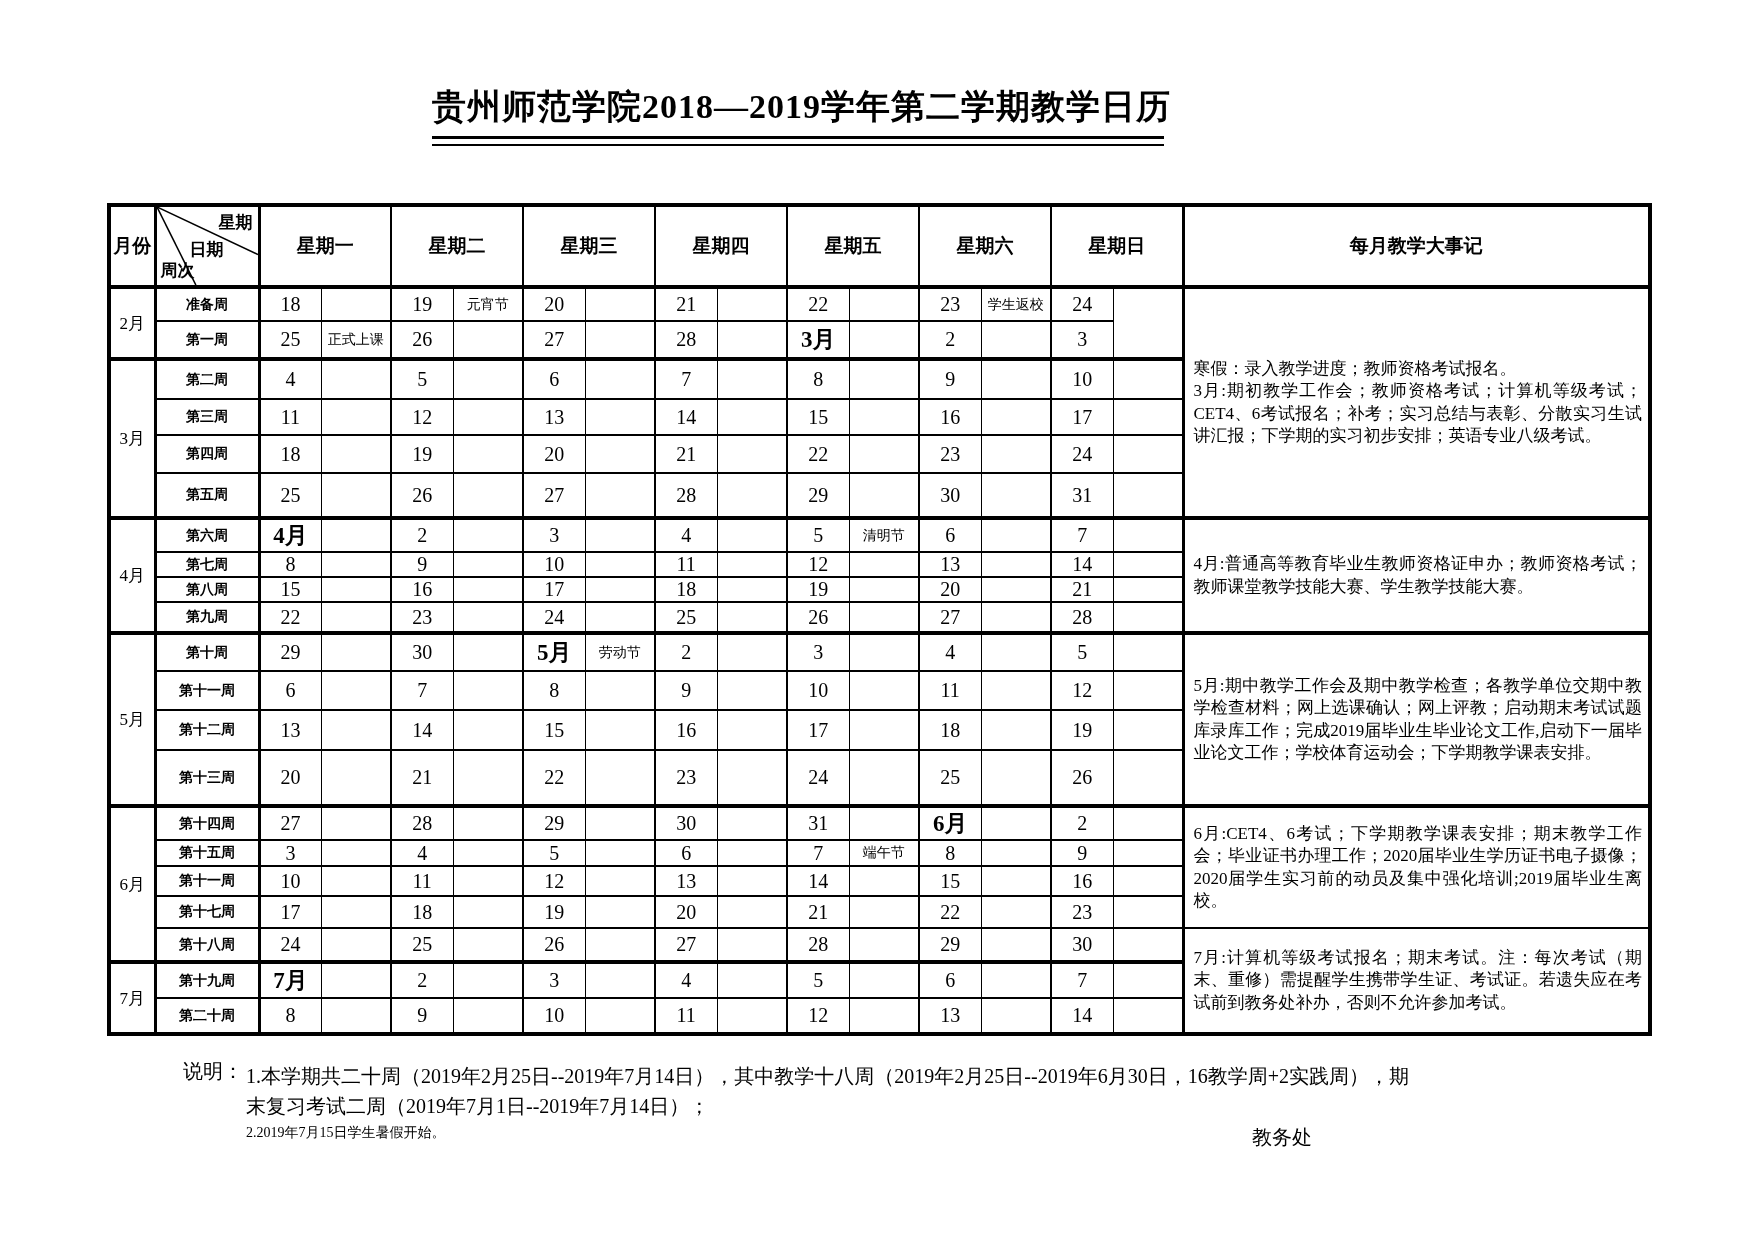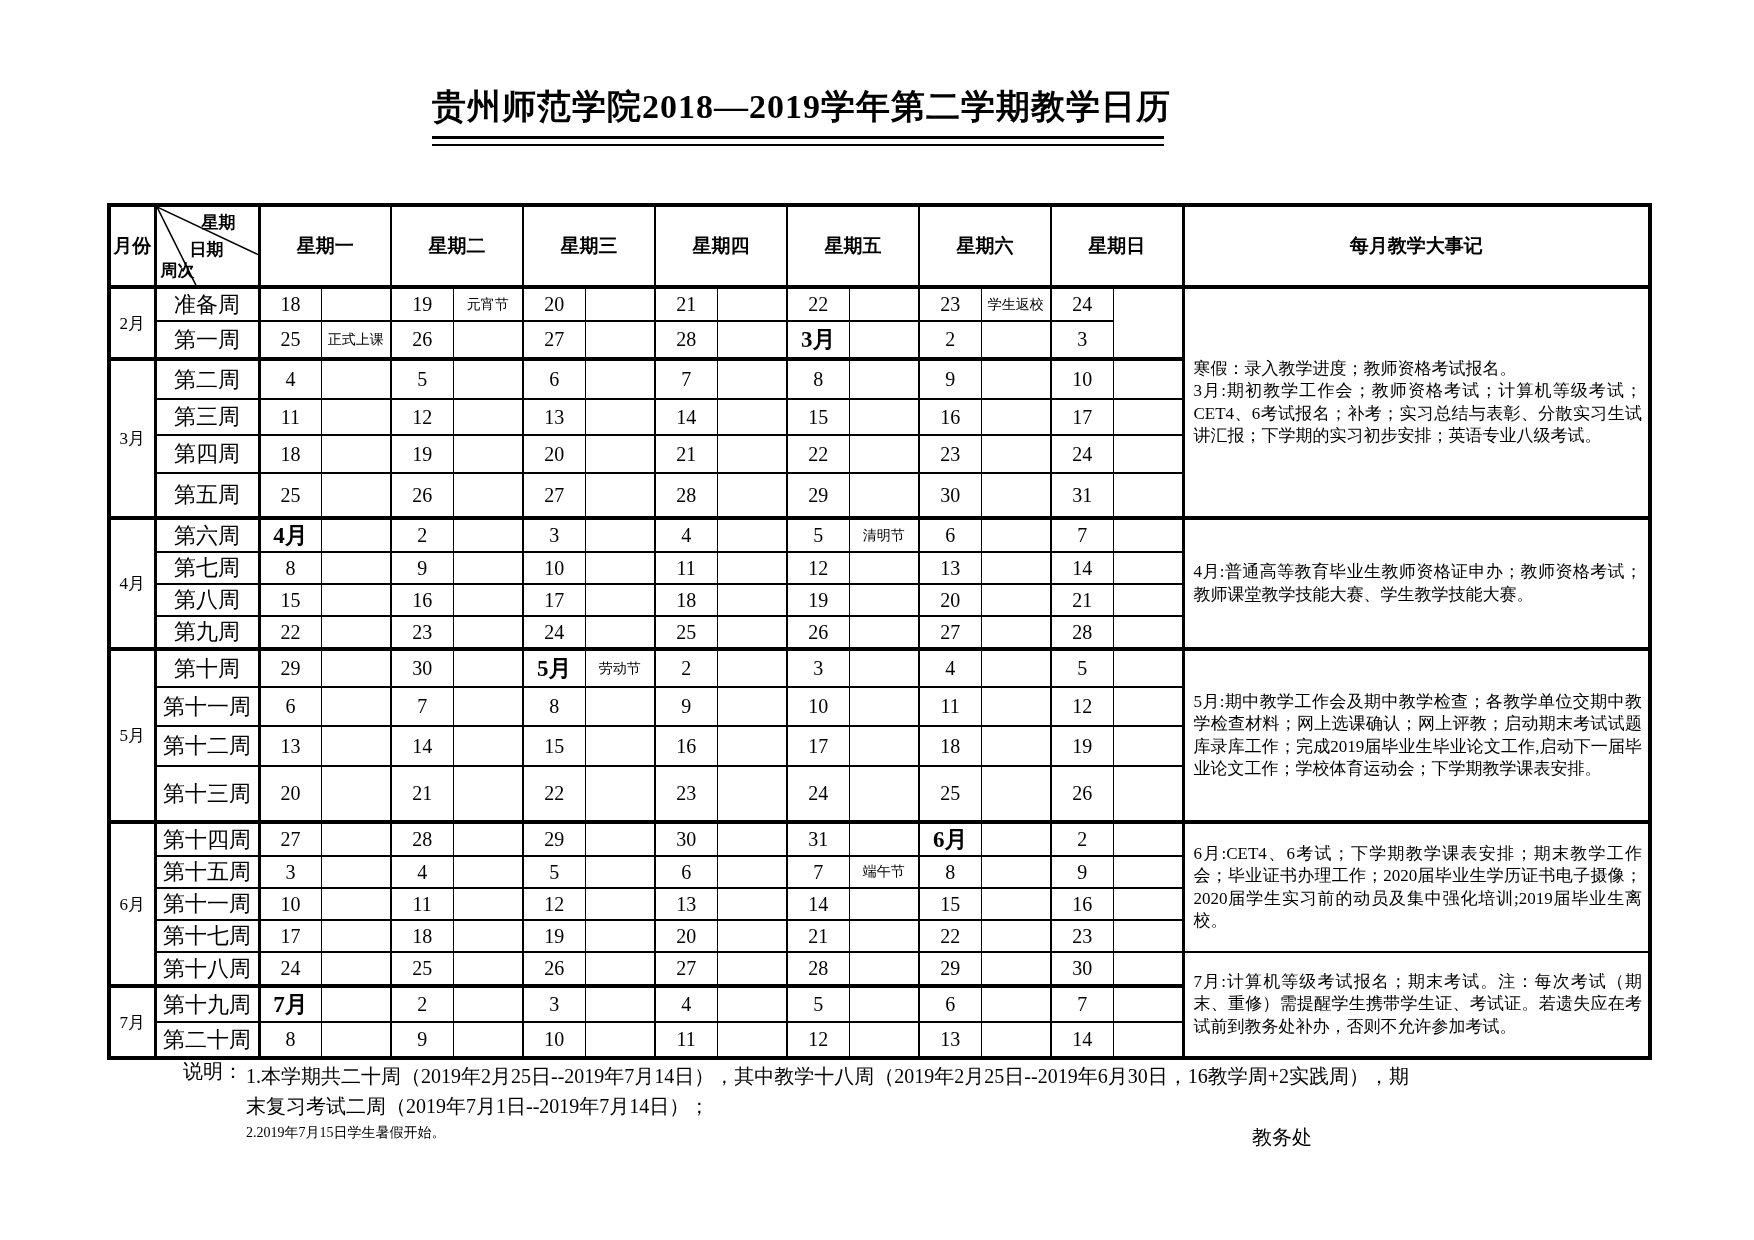--- a/index.html
+++ b/index.html
@@ -14,33 +14,33 @@
   
   table.cal{position:absolute;left:107px;top:203px;border-collapse:collapse;
             table-layout:fixed;border:4px solid #000}
   .cal th,.cal td{border:2px solid #000;padding:0;text-align:center;
                   vertical-align:middle;overflow:hidden}
   .cal th{border-bottom:4px solid #000;font-family:"Liberation Sans",sans-serif;
           font-size:19px;font-weight:bold}
   .bR3{border-right-width:3px !important}
   .mb{border-bottom-width:4px !important}
   td.month{font-size:17px}
-  td.week{font-family:"Liberation Sans",sans-serif;font-size:22px;font-weight:normal}
+  td.week{font-family:"Liberation Sans",sans-serif;font-size:14px;font-weight:bold}
   td.date{border-right-width:1px;font-size:20px}
   td.note{border-left-width:1px;font-family:"Liberation Sans",sans-serif;font-size:14px}
   td.mlabel{font-weight:bold;font-size:23px}
   th.events,td.events{border-left:3px solid #000}
   td.events{text-align:left;vertical-align:middle}
   .evtext{font-size:17px;line-height:1.3;padding:2px 6px 2px 9px;
           white-space:pre-line;text-align:justify}
 
   
   th.corner{position:relative}
   th.corner svg{position:absolute;left:0;top:0;width:100%;height:100%}
-  .c-top{position:absolute;top:4px;right:22px;font-size:17px}
+  .c-top{position:absolute;top:4px;right:5px;font-size:17px}
   .c-mid{position:absolute;top:31px;left:33px;font-size:17px}
   .c-bot{position:absolute;bottom:3px;left:4px;font-size:17px}
 
   
   .footer{position:absolute;left:183px;top:1058px;width:1245px;font-size:20px;display:flex}
   .footer .lbl{flex:0 0 auto;white-space:nowrap}
   .footer p{margin:3px;flex:1;line-height:1.5}
   .footer2{position:absolute;left:246px;top:1124px;font-size:14px}
   .sign{position:absolute;left:1252px;top:1124px;font-size:20px}
 </style>
@@ -360,21 +360,21 @@
         <td class="date">31</td>
         <td class="note"></td>
         <td class="date mlabel">6月</td>
         <td class="note"></td>
         <td class="date">2</td>
         <td class="note"></td>
         <td class="events" rowspan="4">
           <div class="evtext">6月:CET4、6考试；下学期教学课表安排；期末教学工作会；毕业证书办理工作；2020届毕业生学历证书电子摄像；2020届学生实习前的动员及集中强化培训;2019届毕业生离校。</div>
         </td>
       </tr>
-      <tr style="height:32px">
+      <tr style="height:26px">
         <td class="week bR3">第十五周</td>
         <td class="date">3</td>
         <td class="note"></td>
         <td class="date">4</td>
         <td class="note"></td>
         <td class="date">5</td>
         <td class="note"></td>
         <td class="date">6</td>
         <td class="note"></td>
         <td class="date">7</td>

